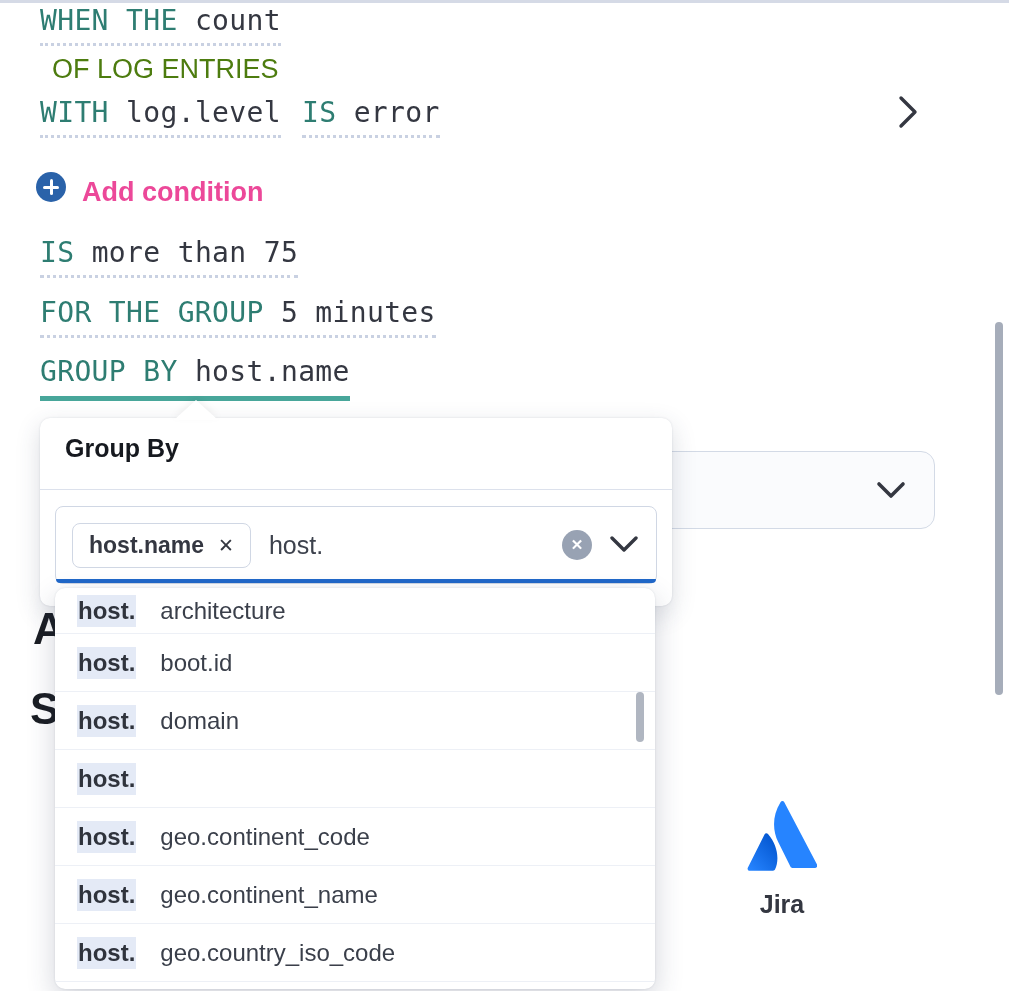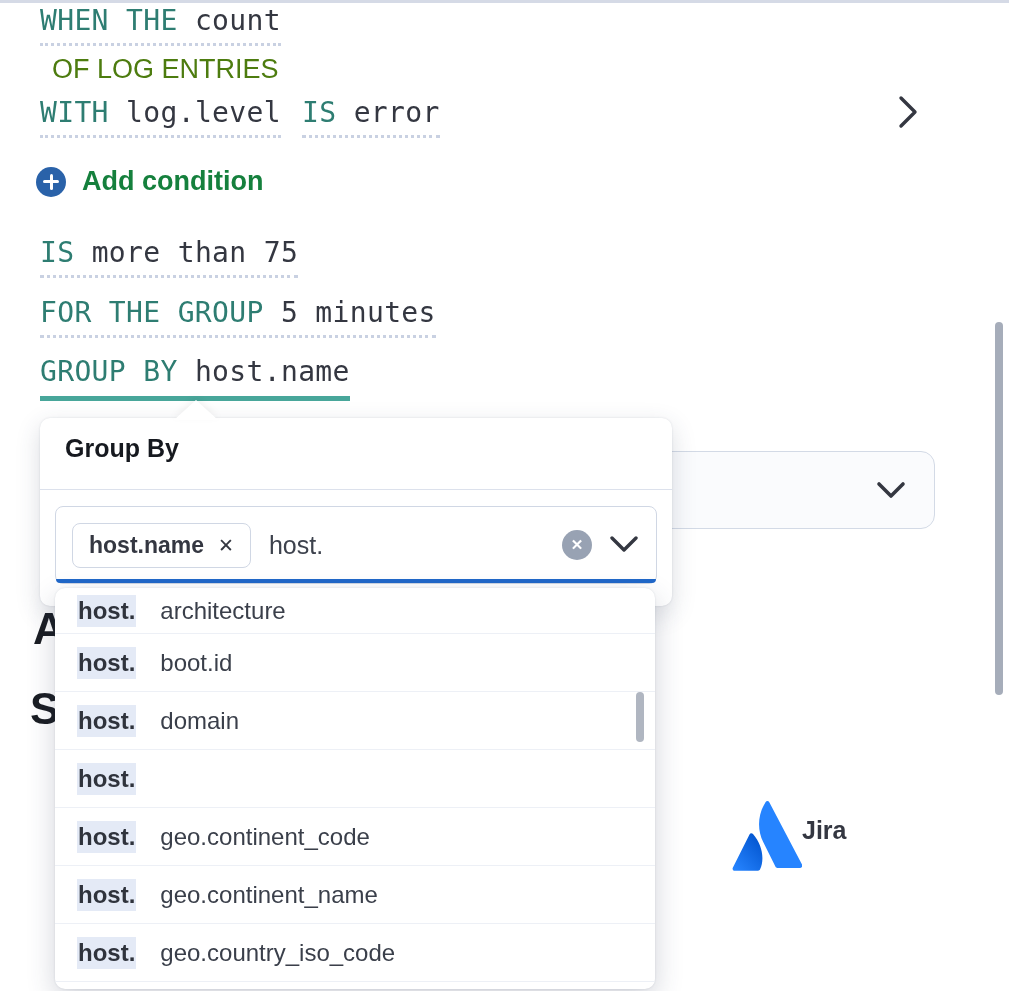--- a/index.html
+++ b/index.html
@@ -20,36 +20,36 @@
   .chunk .kw { color:#2e7d72; }
   .chunk .val { color:#343741; }
   .plain-text { position:absolute; font-size:27px; color:#4d7c0f; white-space:nowrap; }
   .chunk.active { border-bottom:5px solid #48a69a; padding-bottom:9px; }
 
   .add-condition { position:absolute; left:36px; top:166px; display:flex; align-items:center; gap:16px; cursor:pointer; }
   .plus-circle { width:30px; height:30px; border-radius:50%; background:#2a62a9; position:relative; flex:0 0 auto; }
   .plus-circle::before, .plus-circle::after { content:""; position:absolute; background:#ffffff; }
   .plus-circle::before { left:7px; top:13.5px; width:16px; height:3px; border-radius:2px; }
   .plus-circle::after  { left:13.5px; top:7px; width:3px; height:16px; border-radius:2px; }
-  .add-label { font-size:27px; font-weight:700; color:#15803d; }
+  .add-label { font-size:27px; font-weight:700; color:#ec4899;margin-top:11px; }
 
   
   .expand-chevron { position:absolute; left:894px; top:92px; }
   .select-box {
     position:absolute; left:520px; top:451px; width:415px; height:78px;
     background:#fafbfd; border:1px solid #d3dae6; border-radius:14px; cursor:pointer;
   }
   .select-box svg { position:absolute; right:28px; top:29px; }
   .page-scrollbar { position:absolute; left:995px; top:322px; width:8px; height:373px; background:#a6adba; border-radius:4px; }
 
   .partial-heading { position:absolute; font-weight:700; color:#1a1d23; white-space:nowrap; }
   .ph-a { left:33px; top:604px; font-size:44px; }
   .ph-s { left:30px; top:684px; font-size:44px; }
 
-  .connector-card { position:absolute; left:732px; top:800px; width:140px; display:flex; flex-direction:row; cursor:pointer; }
+  .connector-card { position:absolute; left:712px; top:800px; width:140px; display:flex; flex-direction:column; align-items:center; cursor:pointer; }
   .connector-card .label { margin-top:16px; font-size:25px; font-weight:700; color:#343741; }
 
   
   .popover-notch {
     position:absolute; left:174px; top:400px; width:0; height:0; z-index:25;
     border-left:22px solid transparent; border-right:22px solid transparent; border-bottom:20px solid #ffffff;
     filter:drop-shadow(0 -3px 3px rgba(0,0,0,.05));
   }
   .popover {
     position:absolute; left:40px; top:418px; width:632px; height:188px; z-index:20;

